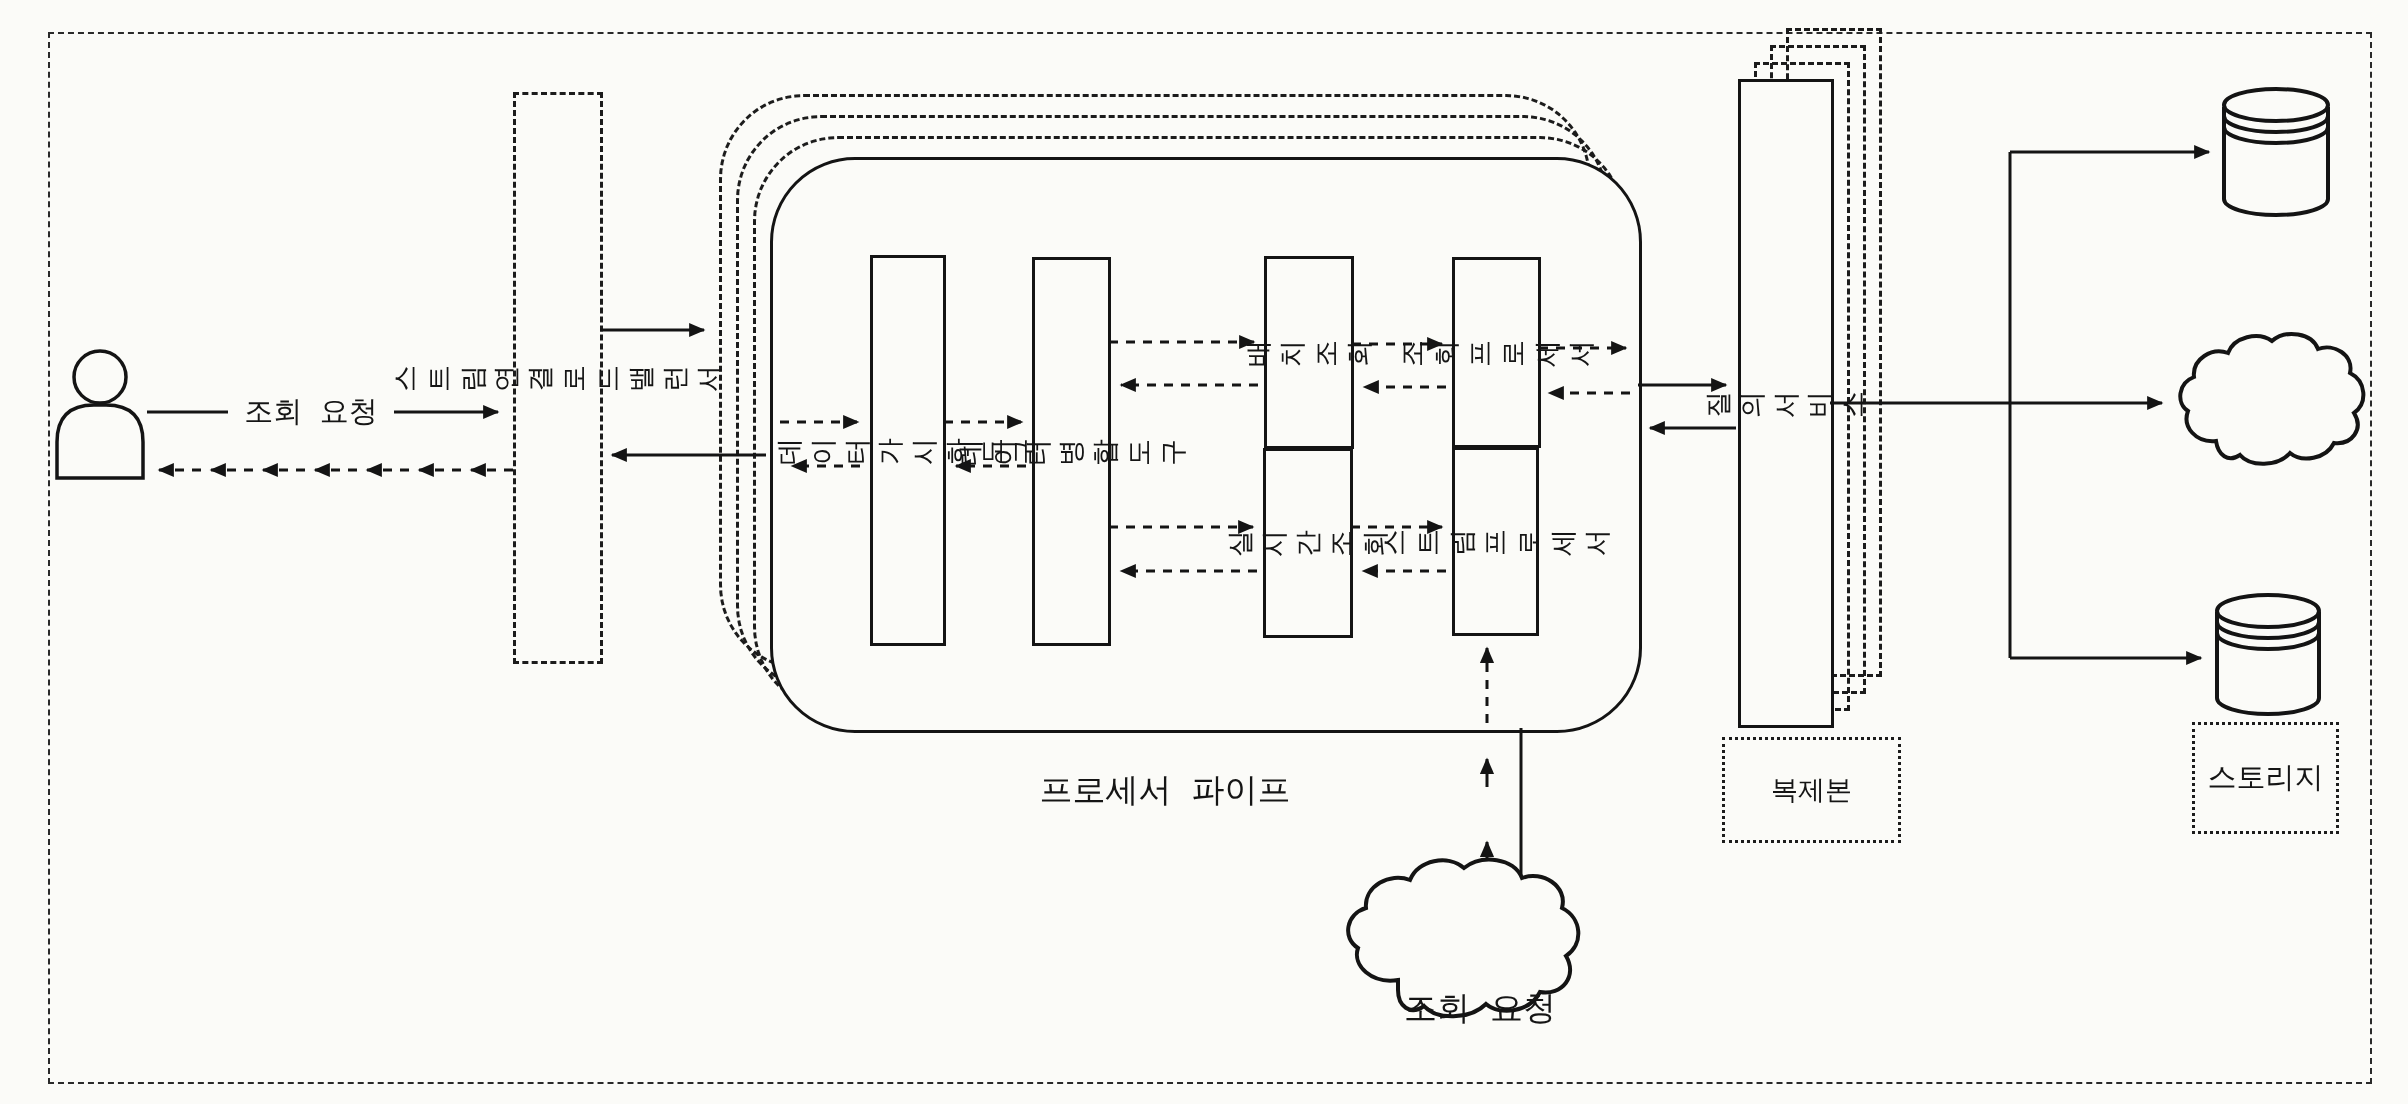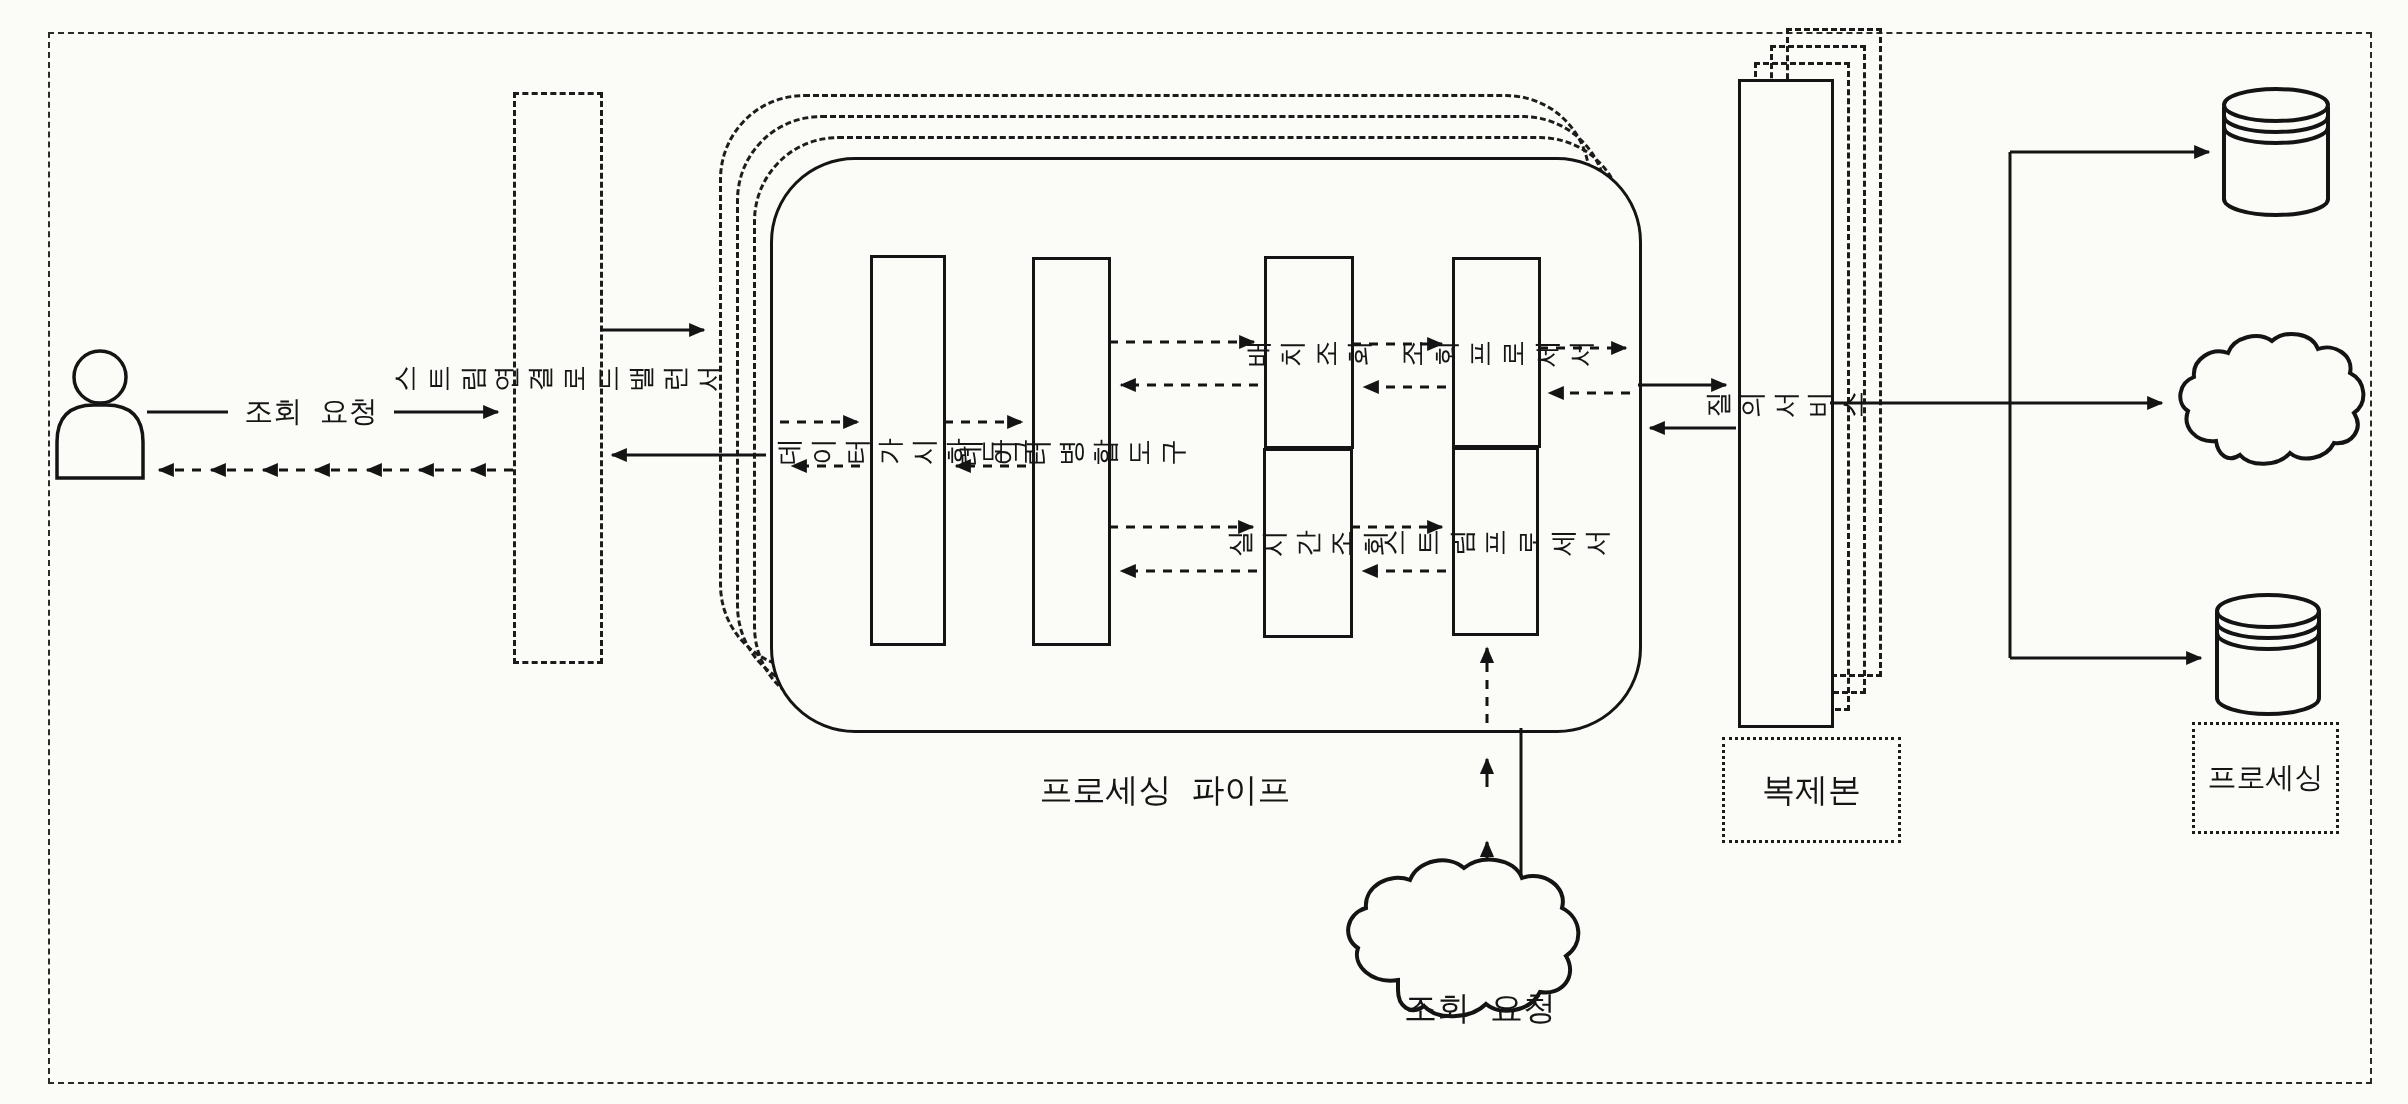--- a/index.html
+++ b/index.html
@@ -72,24 +72,24 @@
   <div class="abs inner-box" style="left:1452px;top:447px;width:81px;height:183px;">
     <span class="vtext">스트림
 프로세서</span>
   </div>
 
   <div class="abs qs-box">
     <span class="vtext">질의 서비스</span>
   </div>
 
   <div class="abs dotted-tag" style="left:1722px;top:737px;width:173px;height:100px;">
-    <span class="label" style="font-size:33px;">복제본</span>
+    <span class="label" style="font-size:27px;">복제본</span>
   </div>
   <div class="abs dotted-tag" style="left:2192px;top:722px;width:141px;height:106px;">
-    <span class="label" style="font-size:29px;">프로세싱</span>
+    <span class="label" style="font-size:29px;">스토리지</span>
   </div>
 
   <svg id="overlay" class="abs" xmlns="http://www.w3.org/2000/svg" width="2408" height="1104">
     <defs>
       <marker id="ah" markerUnits="userSpaceOnUse" markerWidth="17" markerHeight="17" viewBox="0 0 12 12" refX="10.5" refY="6" orient="auto">
         <path d="M0,1 L11.5,6 L0,11 Z" fill="#141414"></path>
       </marker>
     </defs>
 
     <g stroke="#141414" stroke-width="3.5" fill="none">
@@ -172,17 +172,17 @@
       <path d="M2217,633 a51,16 0 0 0 102,0" fill="none"></path>
     </g>
 
     <g stroke="#141414" stroke-width="4" fill="#fbfbf8">
       <path d="M1398,980 c-26,4 -46,-14 -40,-32 c-16,-10 -12,-34 8,-40 c-2,-22 24,-36 44,-28 c8,-20 38,-26 54,-12 c18,-14 50,-10 58,10 c20,-8 46,8 40,30 c20,10 22,36 4,48 c12,20 -4,40 -26,36 c-10,20 -40,24 -54,12 c-16,16 -50,16 -62,2 c-14,10 -26,0 -26,-16 z"></path>
     </g>
   </svg>
 
   <div class="abs label center" style="left:229px;top:392px;width:164px;height:40px;font-size:29px;z-index:6;">조회 요청</div>
 
-  <div class="abs label center" style="left:1020px;top:768px;width:290px;height:44px;font-size:33px;z-index:6;">프로세싱 파이프</div>
+  <div class="abs label center" style="left:1020px;top:768px;width:290px;height:44px;font-size:33px;z-index:6;">프로세서 파이프</div>
 
   <div class="abs label center" style="left:1380px;top:985px;width:200px;height:46px;font-size:33px;z-index:6;">조회 요청</div>
 
 </div>
 
 </body></html>

